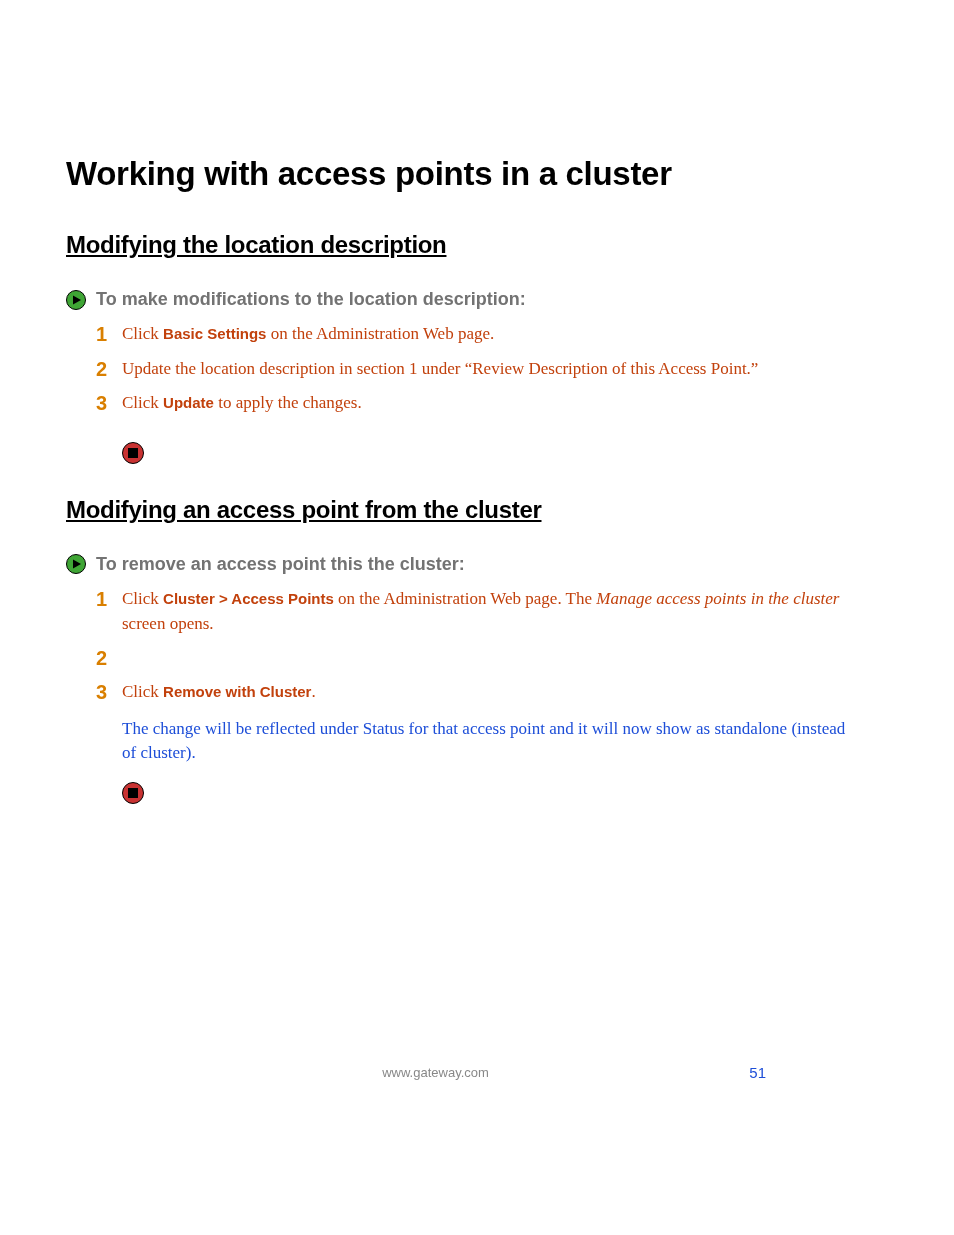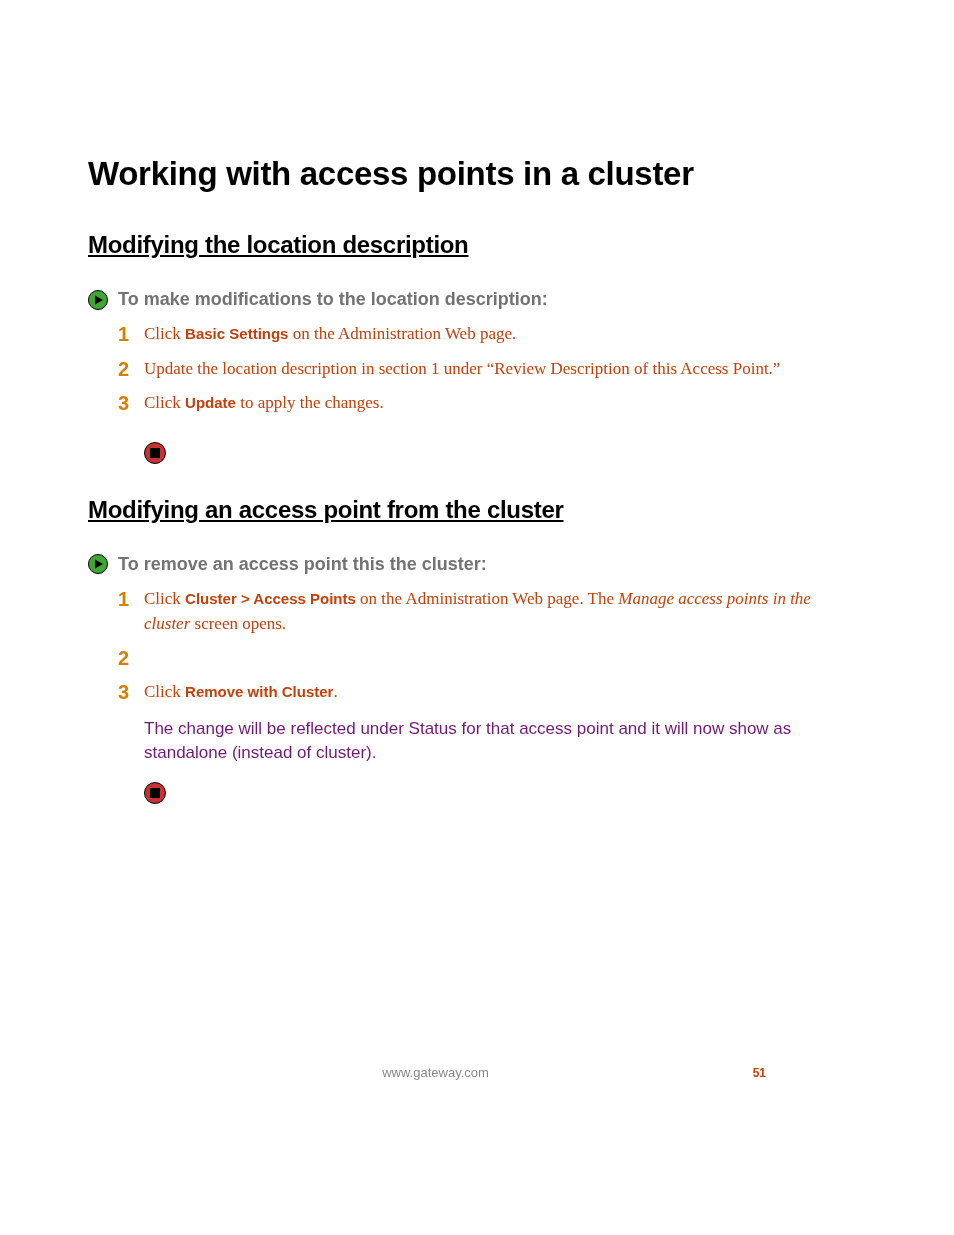--- a/index.html
+++ b/index.html
@@ -9,21 +9,21 @@
     }
     body {
       width: 954px;
       height: 1235px;
       background: #ffffff;
       font-family: Georgia, 'Times New Roman', serif;
       position: relative;
       color: #000000;
     }
     .page {
-      padding: 155px 105px 0 88px;
+      padding: 155px 105px 0 66px;
     }
     .h1 {
       font-family: 'Segoe UI', 'Myriad Pro', Arial, sans-serif;
       font-weight: 700;
       font-size: 33px;
       letter-spacing: -0.3px;
       margin-bottom: 38px;
       color: #000000;
     }
     .h2 {
@@ -85,48 +85,48 @@
       font-style: italic;
     }
     .stop-icon {
       width: 22px;
       height: 22px;
       margin-left: 56px;
       margin-top: 16px;
       margin-bottom: 28px;
     }
     .para {
-      font-family: Liberation Sans, sans-serif;
+      font-family: Liberation Serif, serif;
       font-size: 17px;
       line-height: 1.45;
       margin-left: 56px;
       margin-top: 12px;
-      color: #701a75;
+      color: #1d4ed8;
     }
     .footer {
       position: absolute;
       bottom: 155px;
       left: 0;
       width: 871px;
       display: flex;
       justify-content: center;
       align-items: center;
     }
     .footer-url {
       font-family: Arial, Helvetica, sans-serif;
       font-size: 13px;
       color: #888888;
     }
     .footer-page {
       position: absolute;
       right: 105px;
       font-family: Arial, Helvetica, sans-serif;
-      font-weight: 700;
-      font-size: 12px;
-      color: #c2410c;
+      font-weight: 400;
+      font-size: 15px;
+      color: #1d4ed8;
     }
   </style>
 </head>
 <body>
 
 <div class="page">
   <h1 class="h1">Working with access points in a cluster</h1>
 
   
   <h2 class="h2">Modifying the location description</h2>

